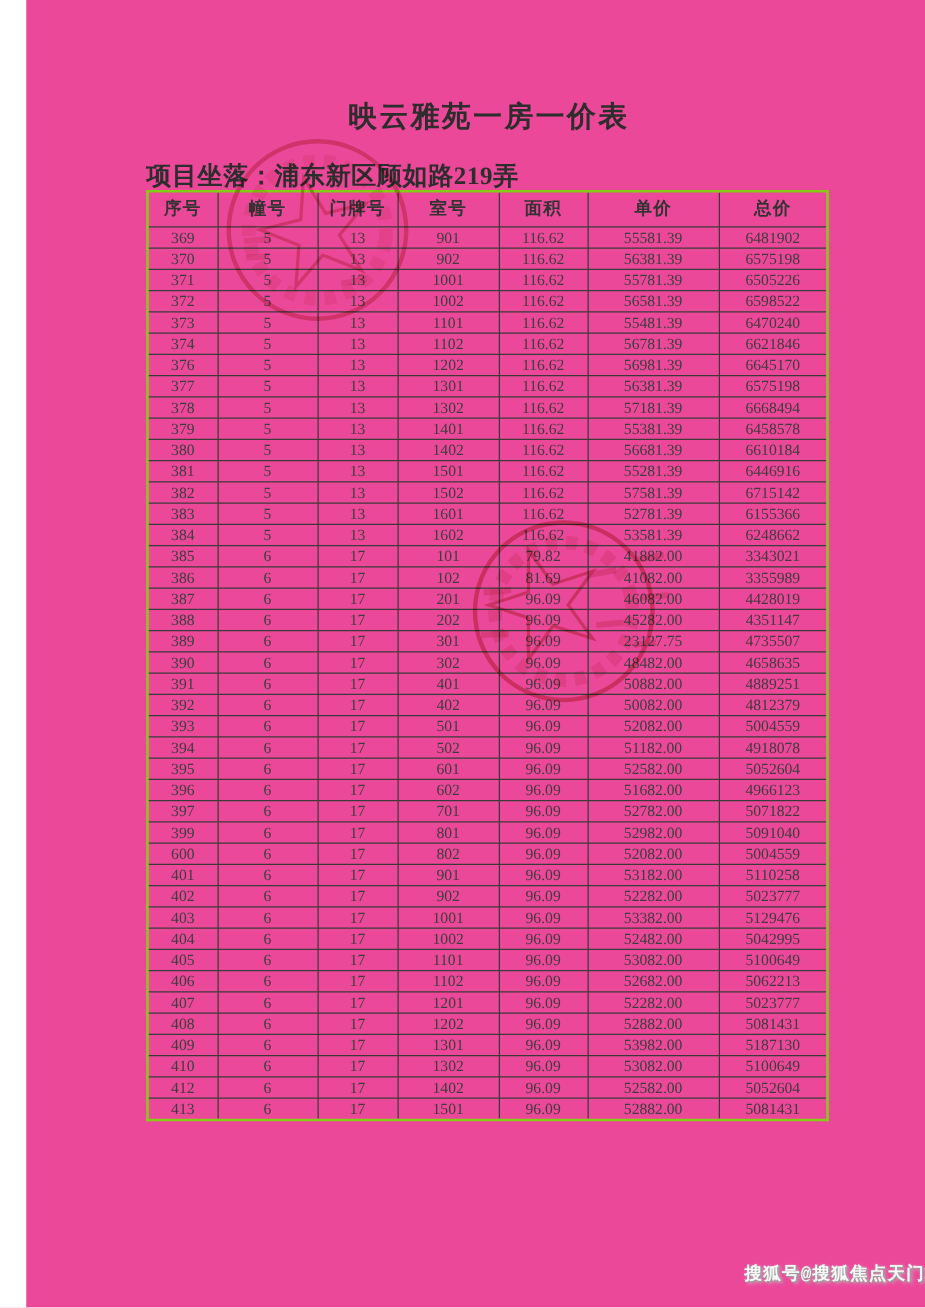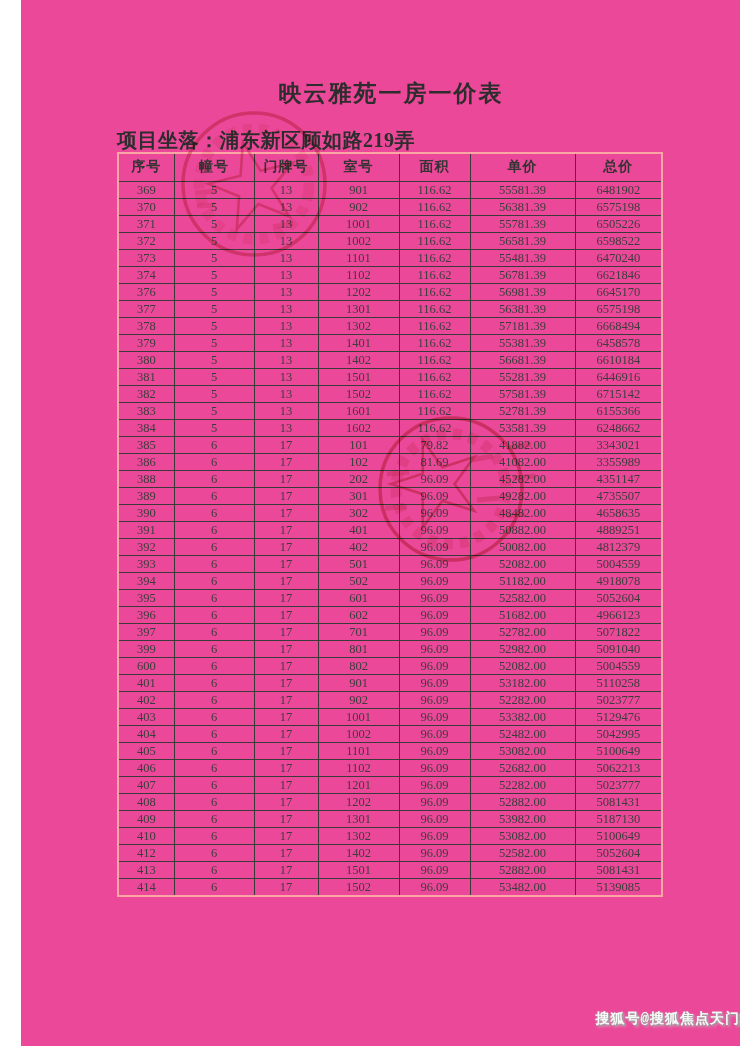--- a/index.html
+++ b/index.html
@@ -36,21 +36,21 @@
     position: absolute;
     top: 152px; left: 96px;
     width: 544px;
     border-collapse: collapse;
     table-layout: fixed;
     background: transparent;
   }
   table.price-table, table.price-table th, table.price-table td {
     border: 1px solid #3a3a3a;
   }
-  table.price-table { border: 2px solid #fca5a5; }
+  table.price-table { border: 2px solid #84cc16; }
   table.price-table th {
     height: 28px;
     font-size: 14px;
     font-weight: 700;
     color: #333333;
     text-align: center;
     vertical-align: middle;
     padding: 0;
     letter-spacing: 1px;
   }
@@ -261,35 +261,44 @@
         <tr>
           <td>386</td>
           <td>6</td>
           <td>17</td>
           <td>102</td>
           <td>81.69</td>
           <td>41082.00</td>
           <td>3355989</td>
         </tr>
         <tr>
+          <td>387</td>
+          <td>6</td>
+          <td>17</td>
+          <td>201</td>
+          <td>96.09</td>
+          <td>46082.00</td>
+          <td>4428019</td>
+        </tr>
+        <tr>
           <td>388</td>
           <td>6</td>
           <td>17</td>
           <td>202</td>
           <td>96.09</td>
           <td>45282.00</td>
           <td>4351147</td>
         </tr>
         <tr>
           <td>389</td>
           <td>6</td>
           <td>17</td>
           <td>301</td>
           <td>96.09</td>
-          <td>49282.00</td>
+          <td>23127.75</td>
           <td>4735507</td>
         </tr>
         <tr>
           <td>390</td>
           <td>6</td>
           <td>17</td>
           <td>302</td>
           <td>96.09</td>
           <td>48482.00</td>
           <td>4658635</td>
@@ -475,29 +484,20 @@
           <td>5052604</td>
         </tr>
         <tr>
           <td>413</td>
           <td>6</td>
           <td>17</td>
           <td>1501</td>
           <td>96.09</td>
           <td>52882.00</td>
           <td>5081431</td>
-        </tr>
-        <tr>
-          <td>414</td>
-          <td>6</td>
-          <td>17</td>
-          <td>1502</td>
-          <td>96.09</td>
-          <td>53482.00</td>
-          <td>5139085</td>
         </tr>
       </tbody>
   </table>
 
   <svg class="stamp stamp-top" width="154" height="154" viewBox="0 0 154 154">
     <g stroke="currentColor" fill="none">
       <circle cx="77" cy="77" r="71" stroke-width="3.5" opacity="0.8"></circle>
       <circle cx="77" cy="77" r="55" stroke-width="11" stroke-dasharray="9 7" opacity="0.26" transform="rotate(8 77 77)"></circle>
       <g transform="translate(77,80) rotate(-14)">
         <path d="M0,-46 L10.3,-14.2 L43.7,-14.2 L16.7,5.4 L27,36.9 L0,17.6 L-27,36.9 L-16.7,5.4 L-43.7,-14.2 L-10.3,-14.2 Z" stroke-width="2.6" opacity="0.75"></path>

